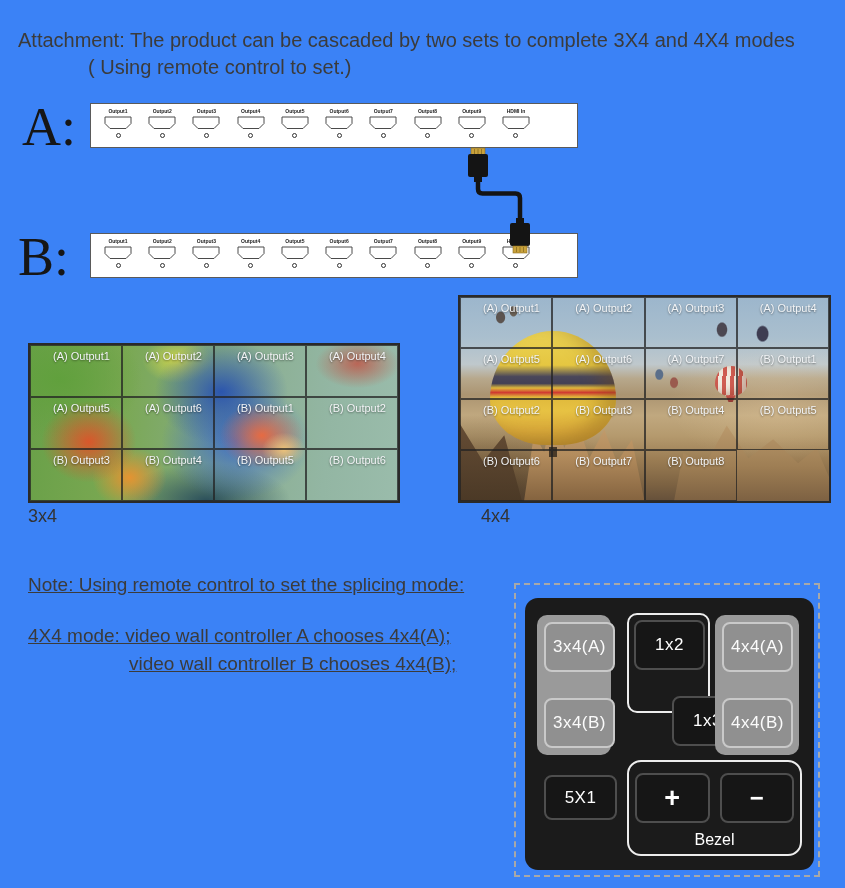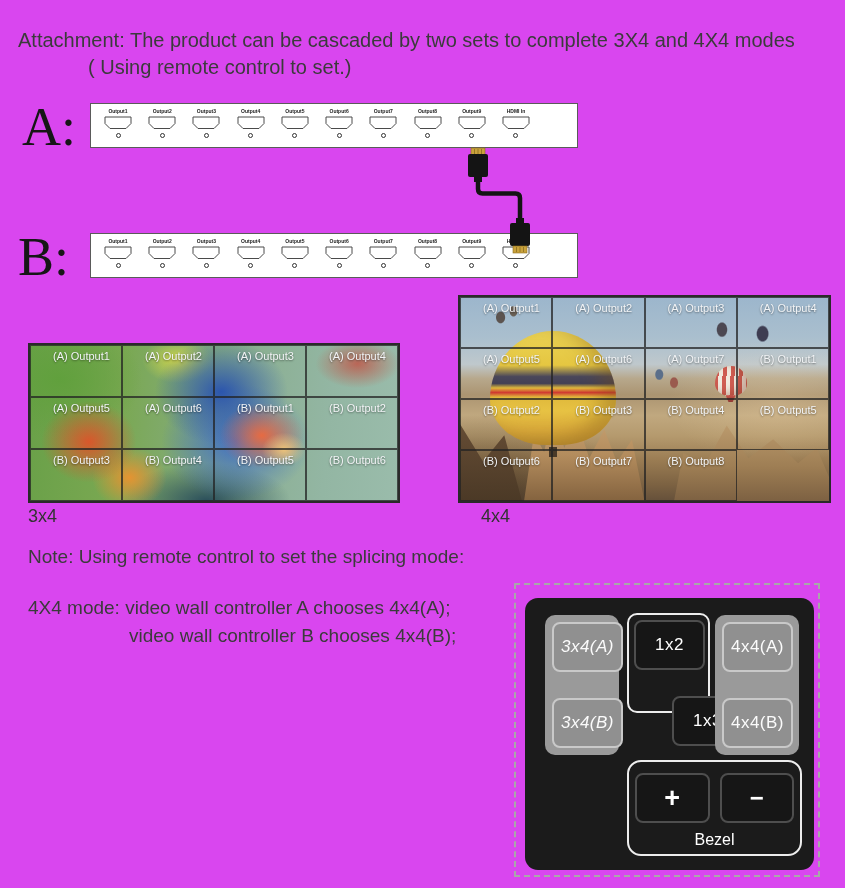--- a/index.html
+++ b/index.html
@@ -1,18 +1,18 @@
 <!DOCTYPE html>
 <html><head>
 <meta charset="utf-8">
 <style>
   * { margin:0; padding:0; box-sizing:border-box; }
   html,body { background:#ffffff; }
   body { font-family:"Liberation Sans","DejaVu Sans",sans-serif; }
-  .page { position:relative; width:845px; height:888px; background:#d946ef; overflow:hidden; }
+  .page { position:relative; width:845px; height:888px; background:#3b82f6; overflow:hidden; }
 
   
   .title { position:absolute; left:18px; top:27px; font-size:20px; line-height:27px; color:#3b3b3b; }
   .title .l2 { padding-left:70px; }
 
   
   .dev-label { position:absolute; font-family:"Liberation Serif","DejaVu Serif",serif; font-size:54px; line-height:1; color:#161616; }
   .dev-label.a { left:22px; top:100px; }
   .dev-label.b { left:18px; top:230px; }
   .device-box { position:absolute; left:90px; width:488px; height:45px; border:1px solid #5a5a5a; background:#fff; }
@@ -80,32 +80,32 @@
     box-shadow:inset -14px -6px 18px rgba(120,80,20,.35); }
   .balloon-big:after { content:""; position:absolute; left:50%; bottom:-12px; width:8px; height:10px; margin-left:-4px; background:#4a3a28; }
   .balloon-red { position:absolute; left:69%; top:34%; width:32px; height:30px;
     border-radius:50% 50% 45% 45% / 58% 58% 42% 42%;
     background:repeating-linear-gradient(93deg,#cf5d52 0 4px,#f1eade 4px 8px);
     box-shadow:inset -6px -3px 8px rgba(120,50,30,.35); }
   .balloon-red:after { content:""; position:absolute; left:50%; bottom:-6px; width:10px; height:7px; margin-left:-5px;
     background:linear-gradient(180deg,#c9544a,#8e3a33); clip-path:polygon(0 0,100% 0,70% 100%,30% 100%); }
 
   
-  .note { position:absolute; left:28px; top:546px; width:500px; font-size:19px; color:#3b3b3b; }
+  .note { position:absolute; left:28px; top:574px; width:500px; font-size:19px; color:#3b3b3b;text-decoration:underline; }
   .note .intro { margin-bottom:26px; }
   .note .para { line-height:28px; margin-bottom:18px; }
   .note .ind { padding-left:101px; }
 
   
   .remote { position:absolute; left:514px; top:583px; width:306px; height:294px; border:2px dashed #a8a8a8; }
   .remote-body { position:absolute; left:9px; top:13px; width:289px; height:272px; background:#1b1b1b; border-radius:13px; }
   .rgroup { position:absolute; border-radius:10px; }
   .rgroup.gray { background:#9a9a9a; }
   .rgroup.outline { border:2px solid #ededed; background:transparent; }
-  .g-left  { left:20px;  top:17px; width:74px;  height:140px;font-style:italic; }
+  .g-left  { left:12px;  top:17px; width:74px;  height:140px; }
   .g-mid   { left:102px; top:15px; width:83px;  height:100px; }
   .g-right { left:190px; top:17px; width:84px;  height:140px; }
   .g-bezel { left:102px; top:162px; width:175px; height:96px; border-radius:14px; }
   .rbtn { position:absolute; display:flex; align-items:center; justify-content:center;
           border-radius:8px; color:#fff; font-size:17px; letter-spacing:.5px; cursor:default; }
   .rbtn.graybtn { background:#909090; border:2px solid #c9c9c9; color:#fbfbfb; }
   .rbtn.darkbtn { background:#161616; border:2px solid #4e4e4e; }
   .b-3x4a { left:7px; top:7px;  width:71px; height:50px; }
   .b-3x4b { left:7px; top:83px; width:71px; height:50px; }
   .b-1x2  { left:5px; top:5px;  width:71px; height:50px; }
@@ -357,20 +357,21 @@
         <div class="rbtn graybtn b-3x4b">3x4(B)</div>
       </div>
       <div class="rgroup outline g-mid">
         <div class="rbtn darkbtn b-1x2">1x2</div>
         <div class="rbtn darkbtn b-1x3">1x3</div>
       </div>
       <div class="rgroup gray g-right">
         <div class="rbtn graybtn b-4x4a">4x4(A)</div>
         <div class="rbtn graybtn b-4x4b">4x4(B)</div>
       </div>
+      <div class="rbtn darkbtn b-5x1">5X1</div>
       <div class="rgroup outline g-bezel">
         <div class="rbtn darkbtn b-plus">+</div>
         <div class="rbtn darkbtn b-minus">−</div>
         <div class="bezel-label">Bezel</div>
       </div>
     </div>
   </div>
 
 </div>
 

